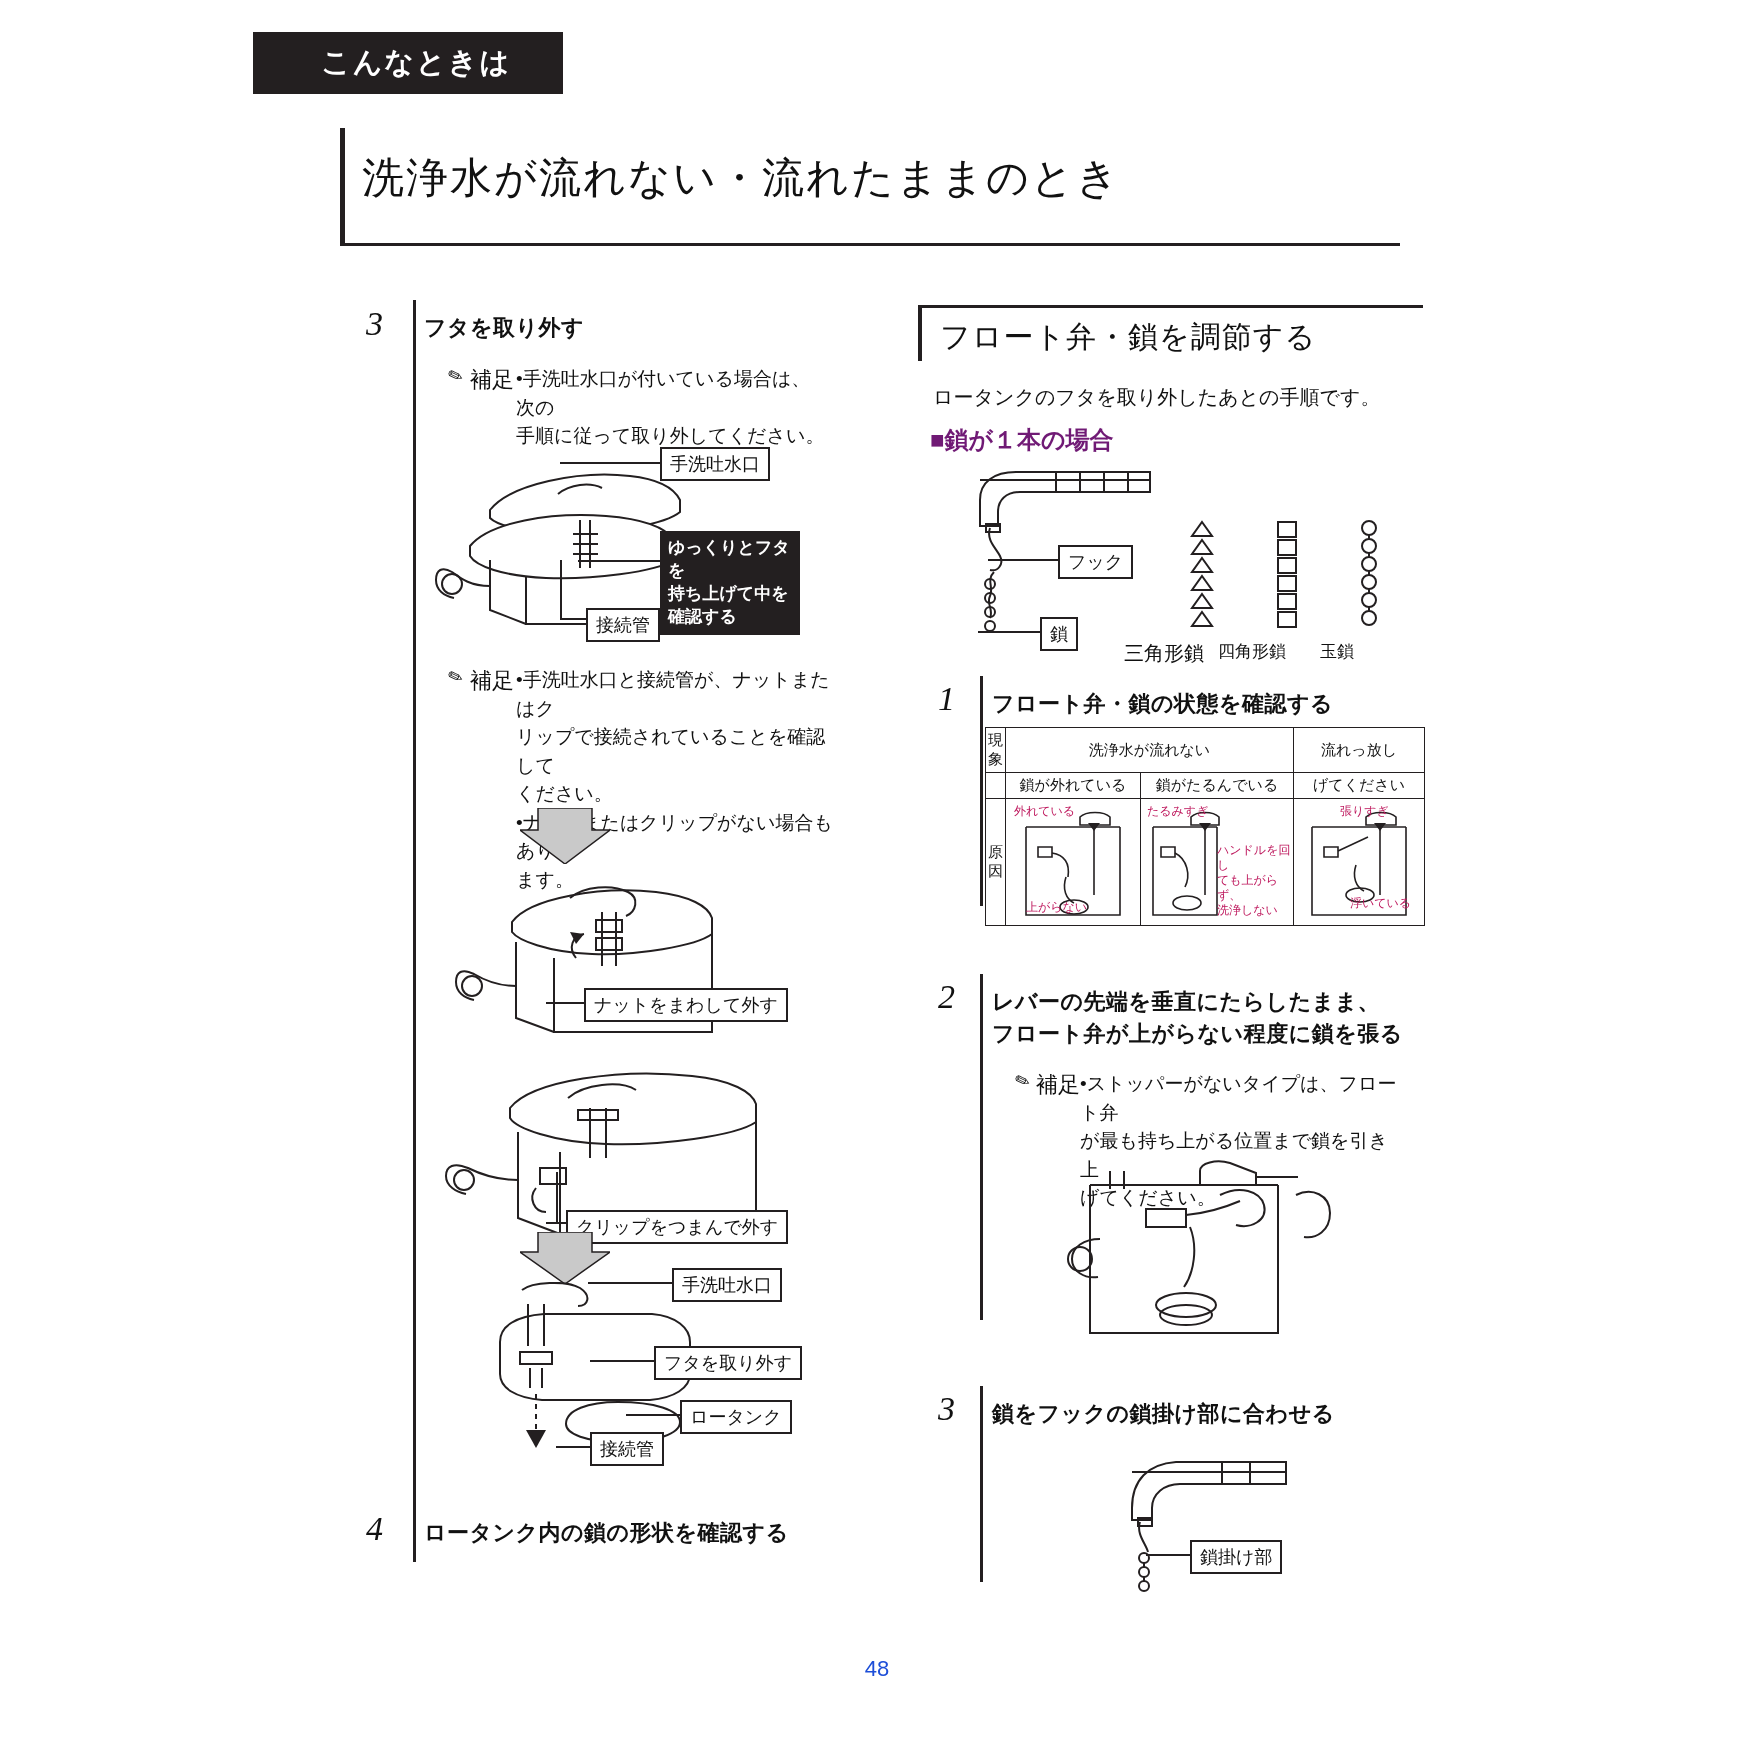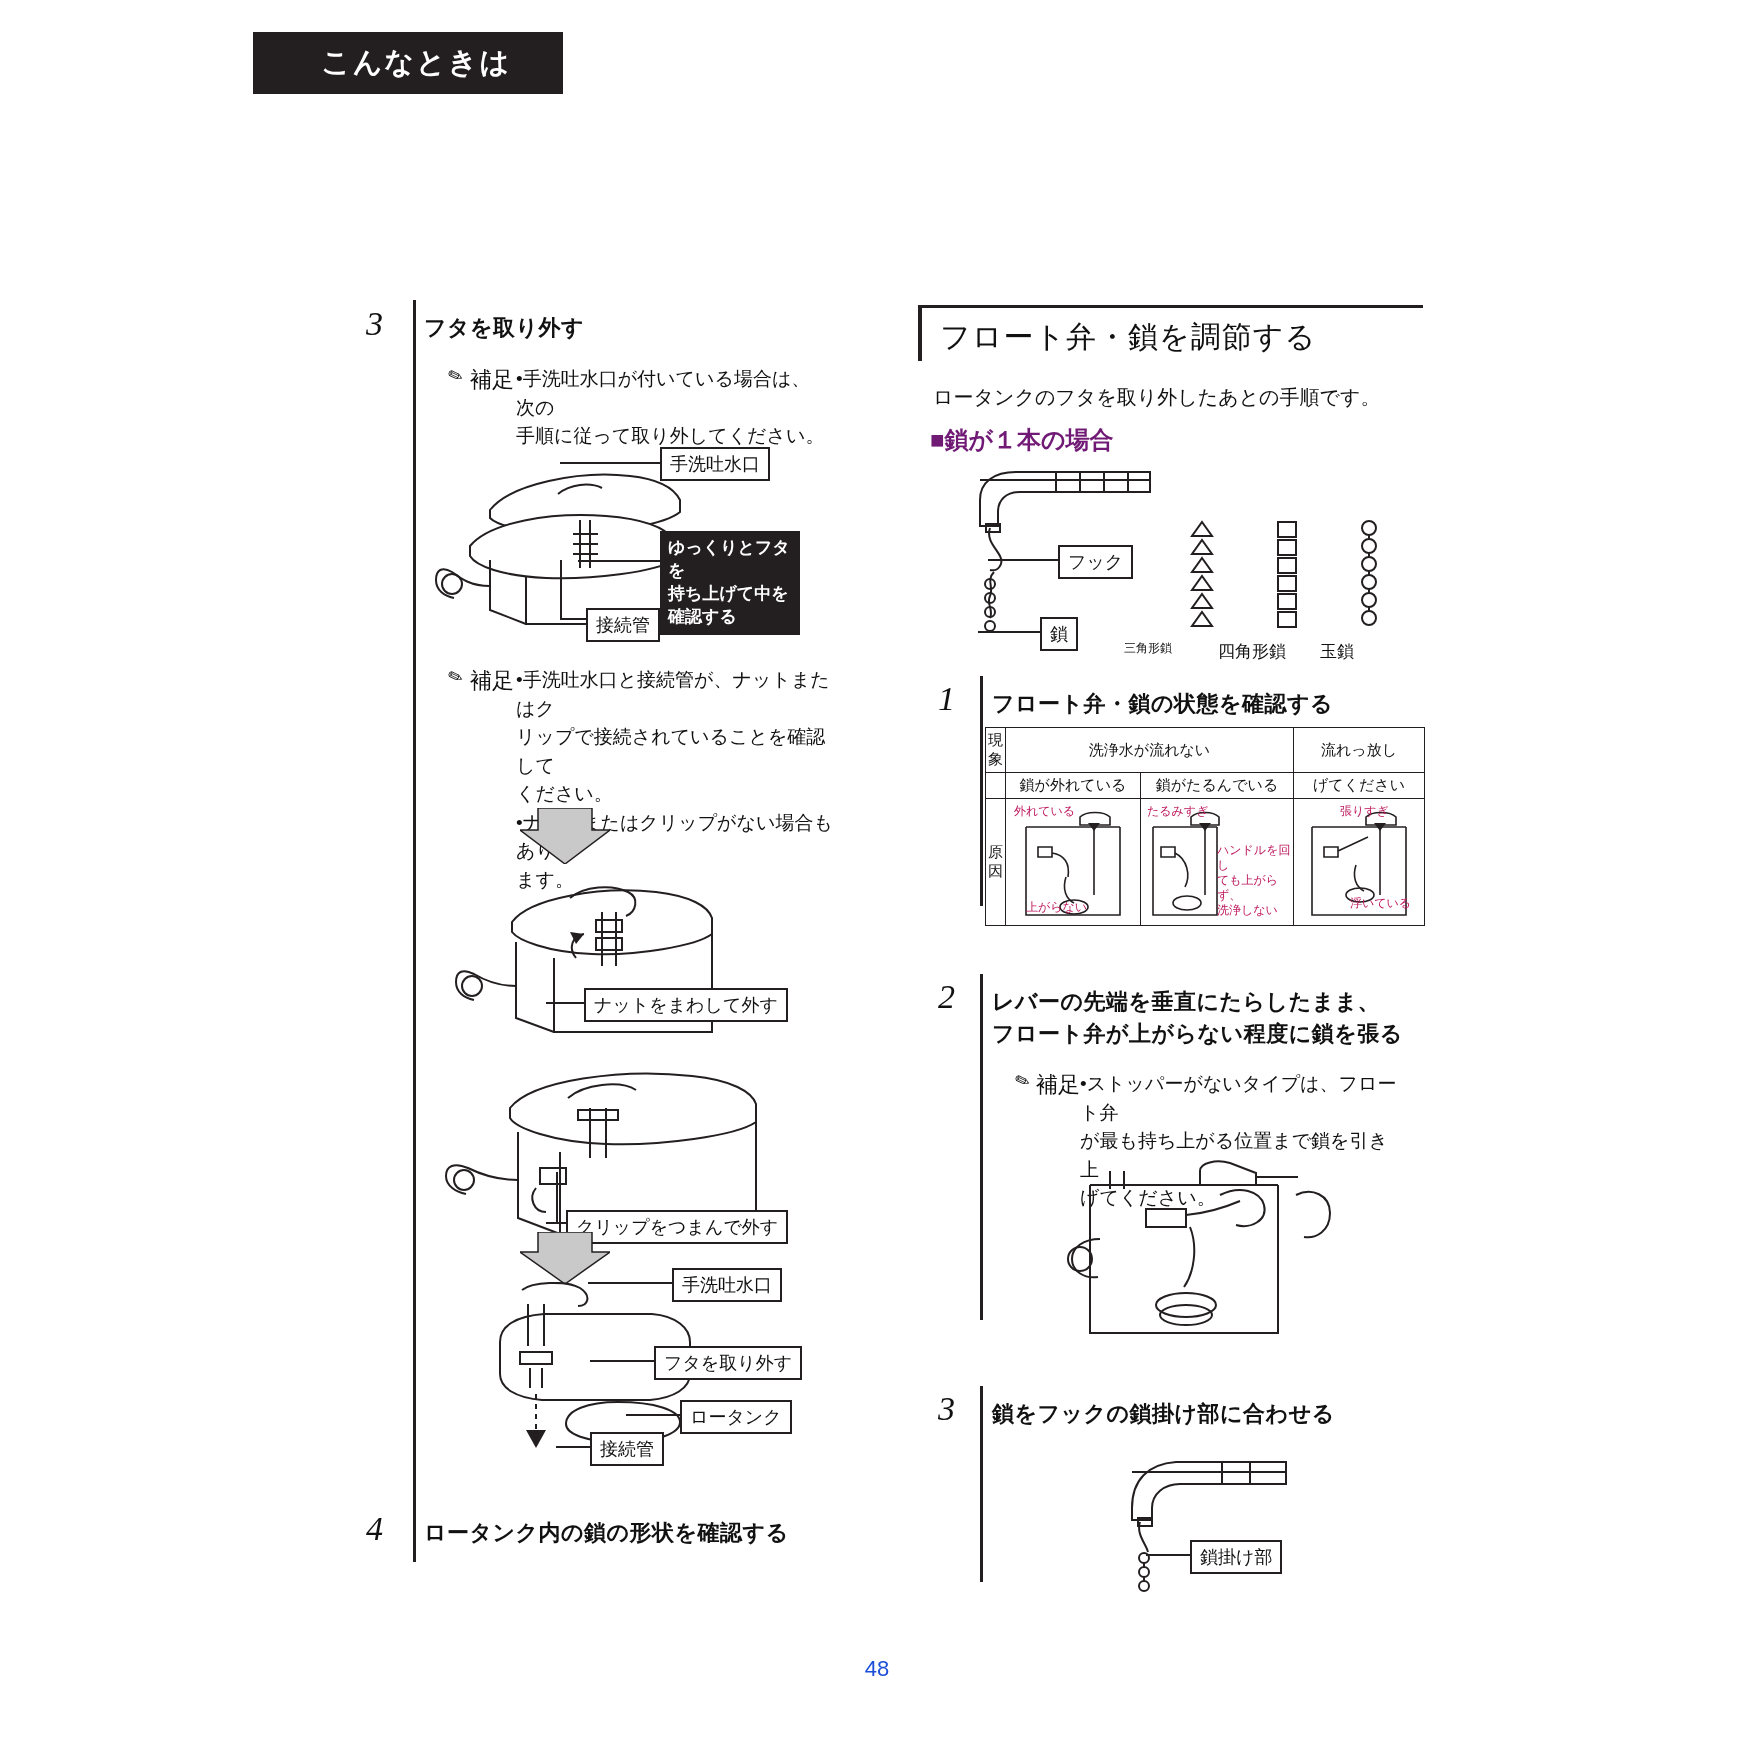--- a/index.html
+++ b/index.html
@@ -222,20 +222,24 @@
   svg { display: block; }
   .art { position: absolute; }
 </style>
 </head>
 <body>
 
 <div class="page">
 
   <div class="tab-label">こんなときは</div>
 
+  <div class="title-wrap">
+    <div class="title-text">洗浄水が流れない・流れたままのとき</div>
+    <div class="title-rule"></div>
+  </div>
 
   <div class="step-num" style="left:366px; top:305px;">3</div>
   <div class="vline" style="left:413px; top:300px; height:1230px;"></div>
   <div class="step-head" style="left:424px; top:312px;">フタを取り外す</div>
 
   <div class="note-ico" style="left:448px; top:365px;">✎</div>
   <div class="note-lab" style="left:470px; top:365px;">補足</div>
   <div class="note-body" style="left:516px; top:365px; width:310px; white-space:pre-line;">•手洗吐水口が付いている場合は、次の
   手順に従って取り外してください。</div>
 
@@ -408,21 +412,21 @@
         <circle cx="17" cy="8" r="7"></circle>
           <circle cx="17" cy="26" r="7"></circle>
           <circle cx="17" cy="44" r="7"></circle>
         <circle cx="17" cy="62" r="7"></circle>
           <circle cx="17" cy="80" r="7"></circle>
           <circle cx="17" cy="98" r="7"></circle>
         <path d="M17 15 l0 4 M17 33 l0 4 M17 51 l0 4 M17 69 l0 4 M17 87 l0 4"></path>
       </g>
     </svg>
   </div>
-  <div class="small-text" style="left:1124px; top:640px; font-size:12px;">三角形鎖</div>
+  <div class="small-text" style="left:1124px; top:640px; font-size:20px;">三角形鎖</div>
   <div class="small-text" style="left:1218px; top:640px; font-size:17px;">四角形鎖</div>
   <div class="small-text" style="left:1320px; top:640px; font-size:17px;">玉鎖</div>
 
   <div class="step-num" style="left:938px; top:680px;">1</div>
   <div class="vline" style="left:980px; top:676px; height:230px;"></div>
   <div class="step-head" style="left:992px; top:688px;">フロート弁・鎖の状態を確認する</div>
 
   <table class="tbl">
     <tbody>
         <tr>

